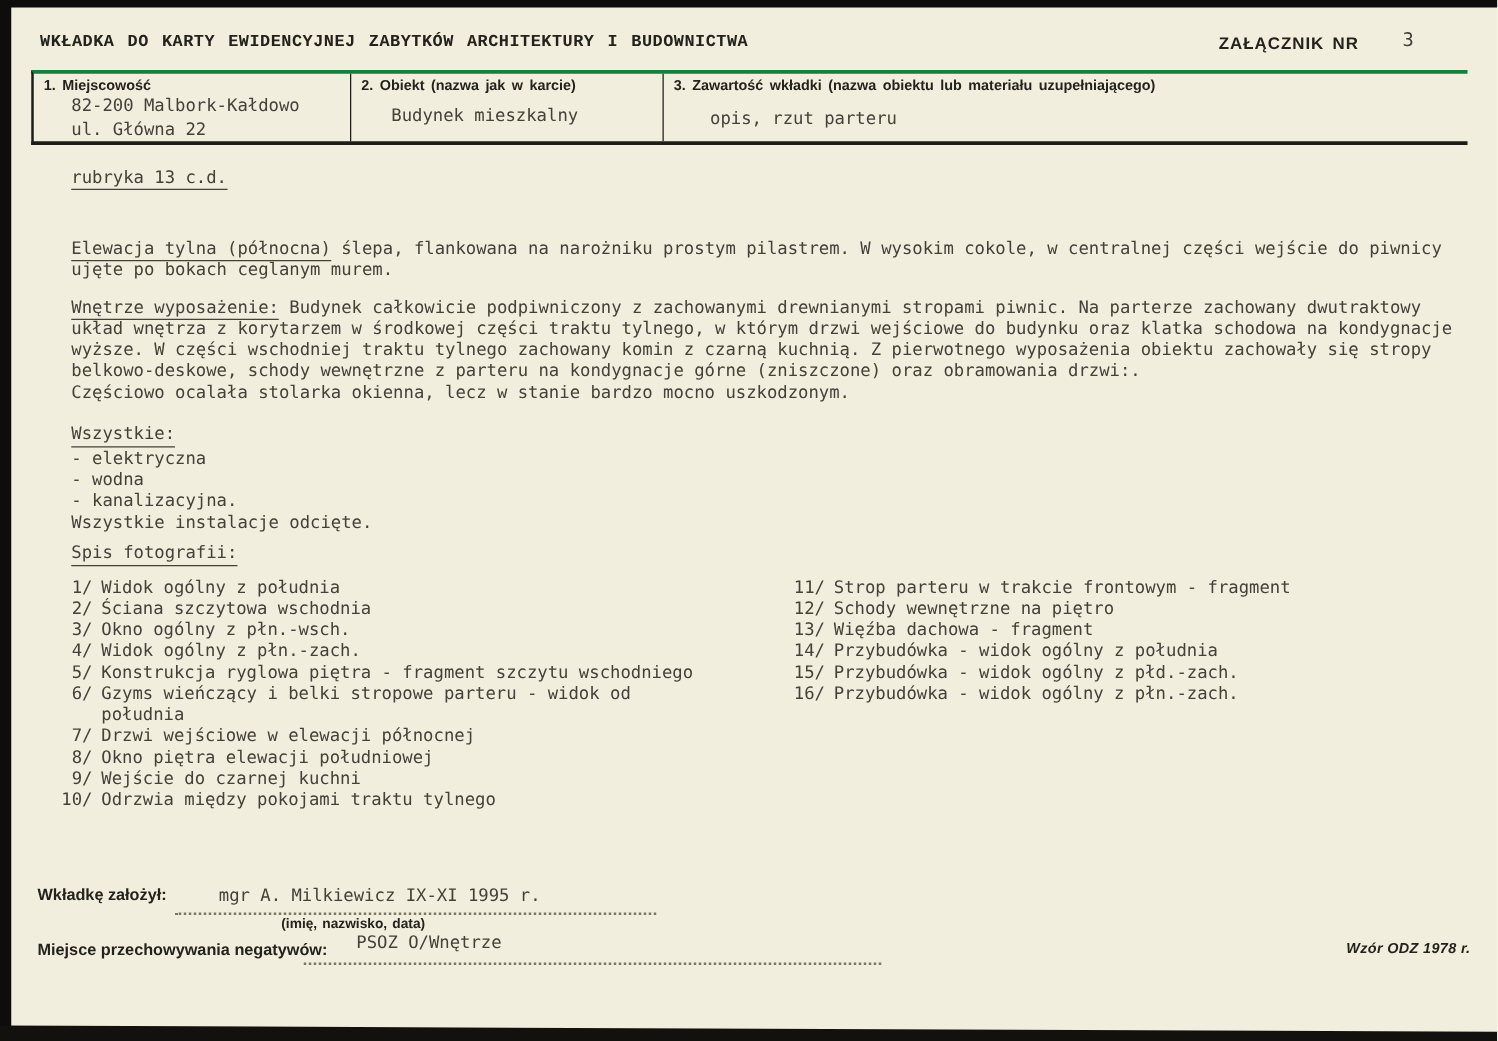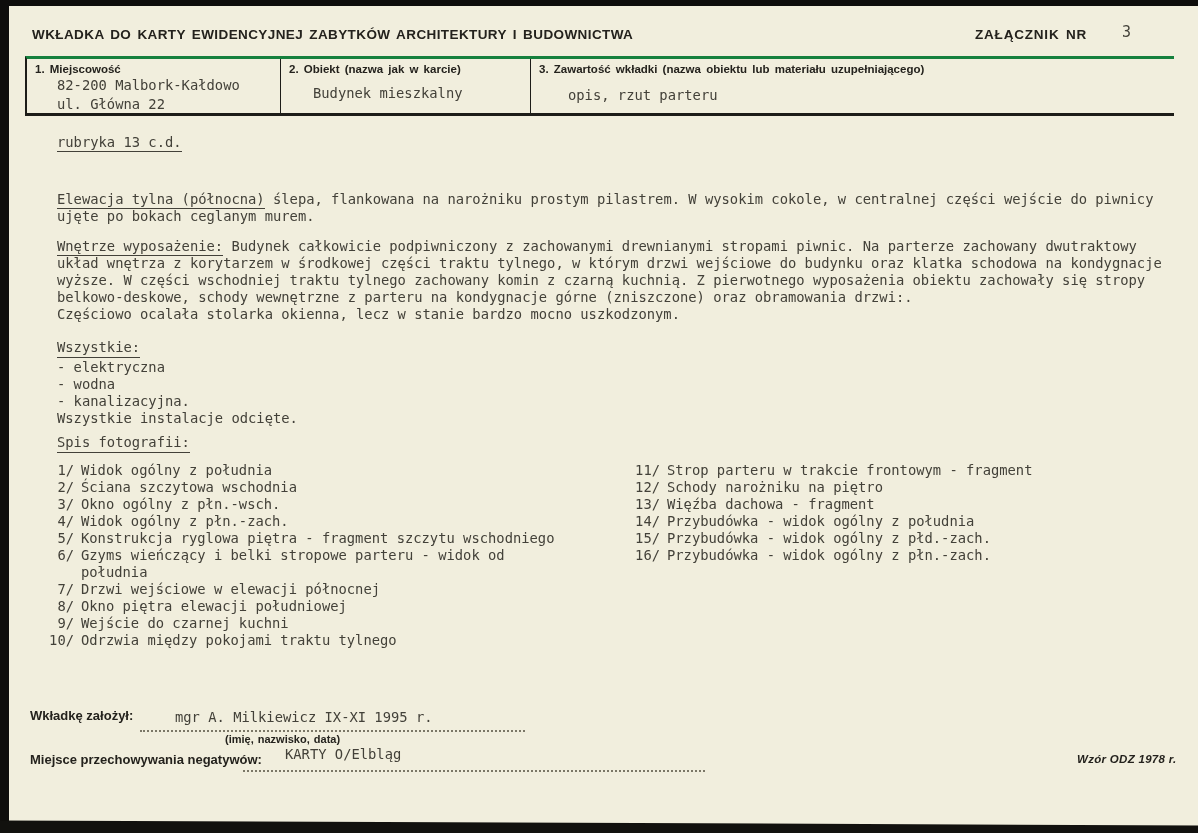--- a/index.html
+++ b/index.html
@@ -15,21 +15,21 @@
   .edge-left{position:absolute;top:0;left:0;width:9px;height:100%;background:#0e0d0b;}
   .edge-bottom{position:absolute;bottom:0;left:0;width:100%;height:18px;background:#12110e;
     clip-path:polygon(0 30%,100% 58%,100% 100%,0 100%);}
   
   .print{font-family:"Liberation Sans",sans-serif;font-weight:bold;color:#24221d;}
   .title{font-size:13.5px;letter-spacing:.4px;word-spacing:2px;}
   
   .typed{font-family:"DejaVu Sans Mono",monospace;font-size:13.8px;line-height:17px;color:#434139;}
   .typed-u{border-bottom:1.4px solid #434139;padding-bottom:1px;}
   
-  .hdr-title{position:absolute;left:32px;top:27px;}
+  .hdr-title{position:absolute;left:32px;top:27px;font-family:Liberation Mono, monospace;}
   .hdr-attach{position:absolute;left:975px;top:27px;letter-spacing:.8px;}
   .hdr-attach-num{position:absolute;left:1122px;top:24px;font-size:15px;}
   
   .info-table{position:absolute;left:25px;top:56px;width:1149px;display:flex;
     border-top:3px solid #15803d;border-bottom:3px solid #1d1c18;border-left:2px solid #1d1c18;
     box-sizing:border-box;height:60px;}
   .cell{box-sizing:border-box;padding:4px 0 0 8px;}
   .cell+.cell{border-left:1.5px solid #1d1c18;}
   .cell-1{width:253px;}
   .cell-2{width:250px;}
@@ -169,21 +169,21 @@
           <span class="typed photo-text">Odrzwia między pokojami traktu tylnego</span>
         </div>
       </div>
       <div class="photo-col-right">
         <div class="photo-item">
           <span class="typed photo-num">11/</span>
           <span class="typed photo-text">Strop parteru w trakcie frontowym - fragment</span>
         </div>
         <div class="photo-item">
           <span class="typed photo-num">12/</span>
-          <span class="typed photo-text">Schody narożniku na piętro</span>
+          <span class="typed photo-text">Schody wewnętrzne na piętro</span>
         </div>
         <div class="photo-item">
           <span class="typed photo-num">13/</span>
           <span class="typed photo-text">Więźba dachowa - fragment</span>
         </div>
         <div class="photo-item">
           <span class="typed photo-num">14/</span>
           <span class="typed photo-text">Przybudówka - widok ogólny z południa</span>
         </div>
         <div class="photo-item">
@@ -198,17 +198,17 @@
     </div>
   </div>
 
   <div class="print ftr-author-label">Wkładkę założył:</div>
   <div class="ftr-author-line"></div>
   <div class="typed ftr-author-value">mgr A. Milkiewicz IX-XI 1995 r.</div>
   <div class="print ftr-author-hint">(imię, nazwisko, data)</div>
 
   <div class="print ftr-neg-label">Miejsce przechowywania negatywów:</div>
   <div class="ftr-neg-line"></div>
-  <div class="typed ftr-neg-value">KARTY O/Elbląg</div>
+  <div class="typed ftr-neg-value">PSOZ O/Wnętrze</div>
 
   <div class="print ftr-form-note">Wzór ODZ 1978 r.</div>
 
 </div>
 
 </body></html>

